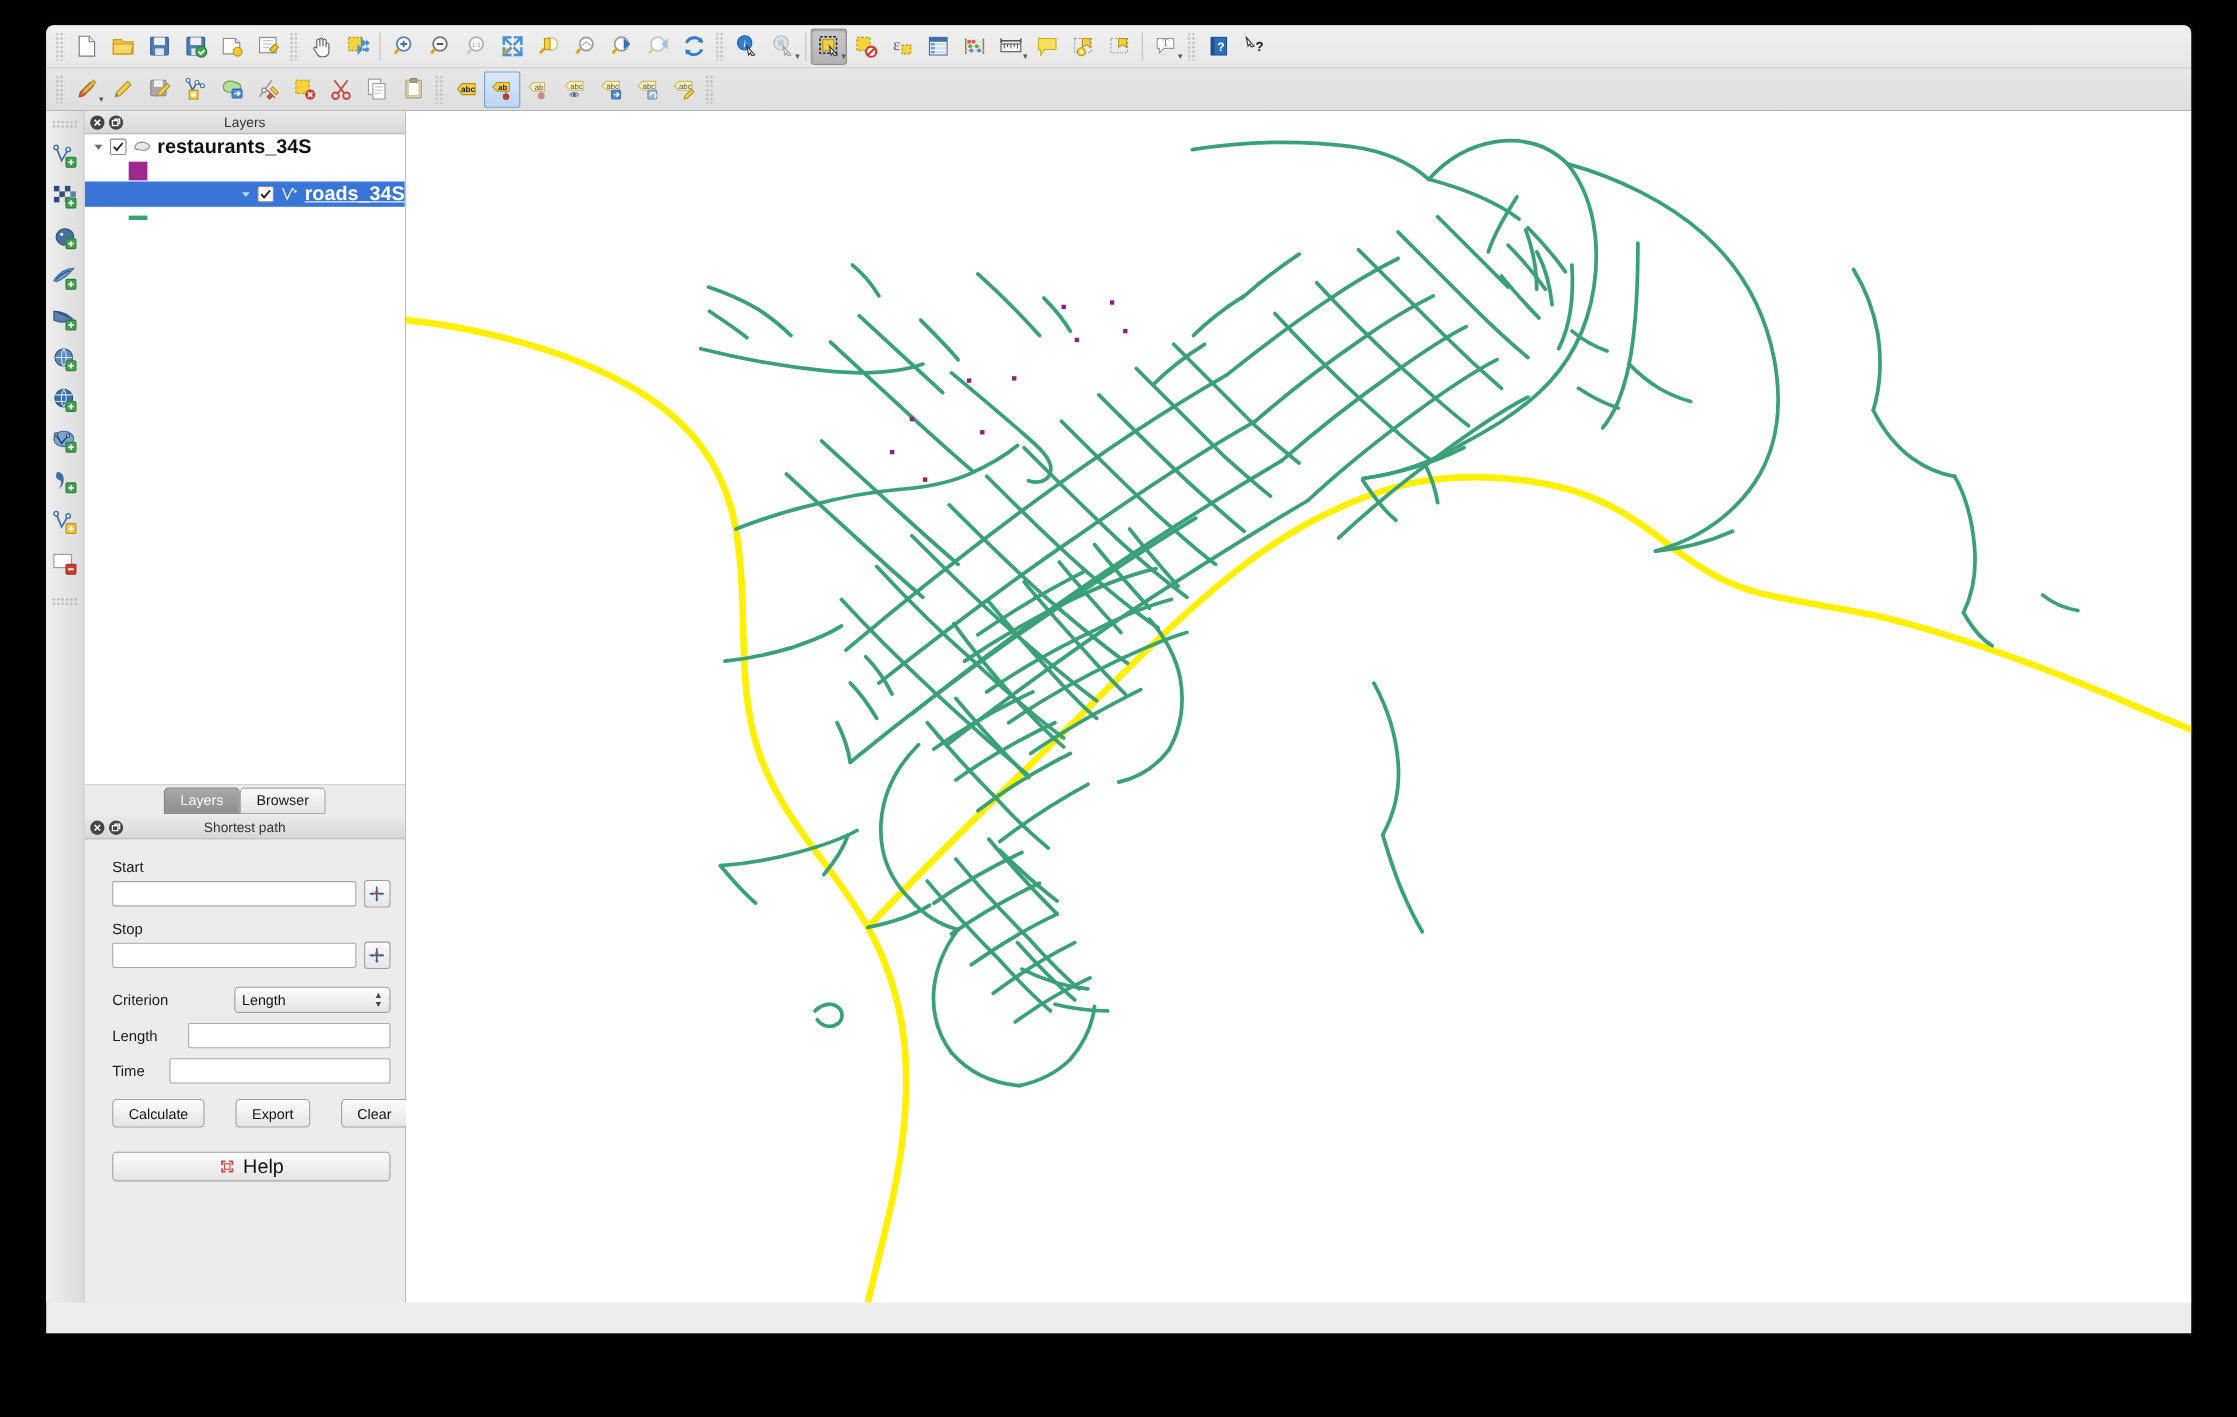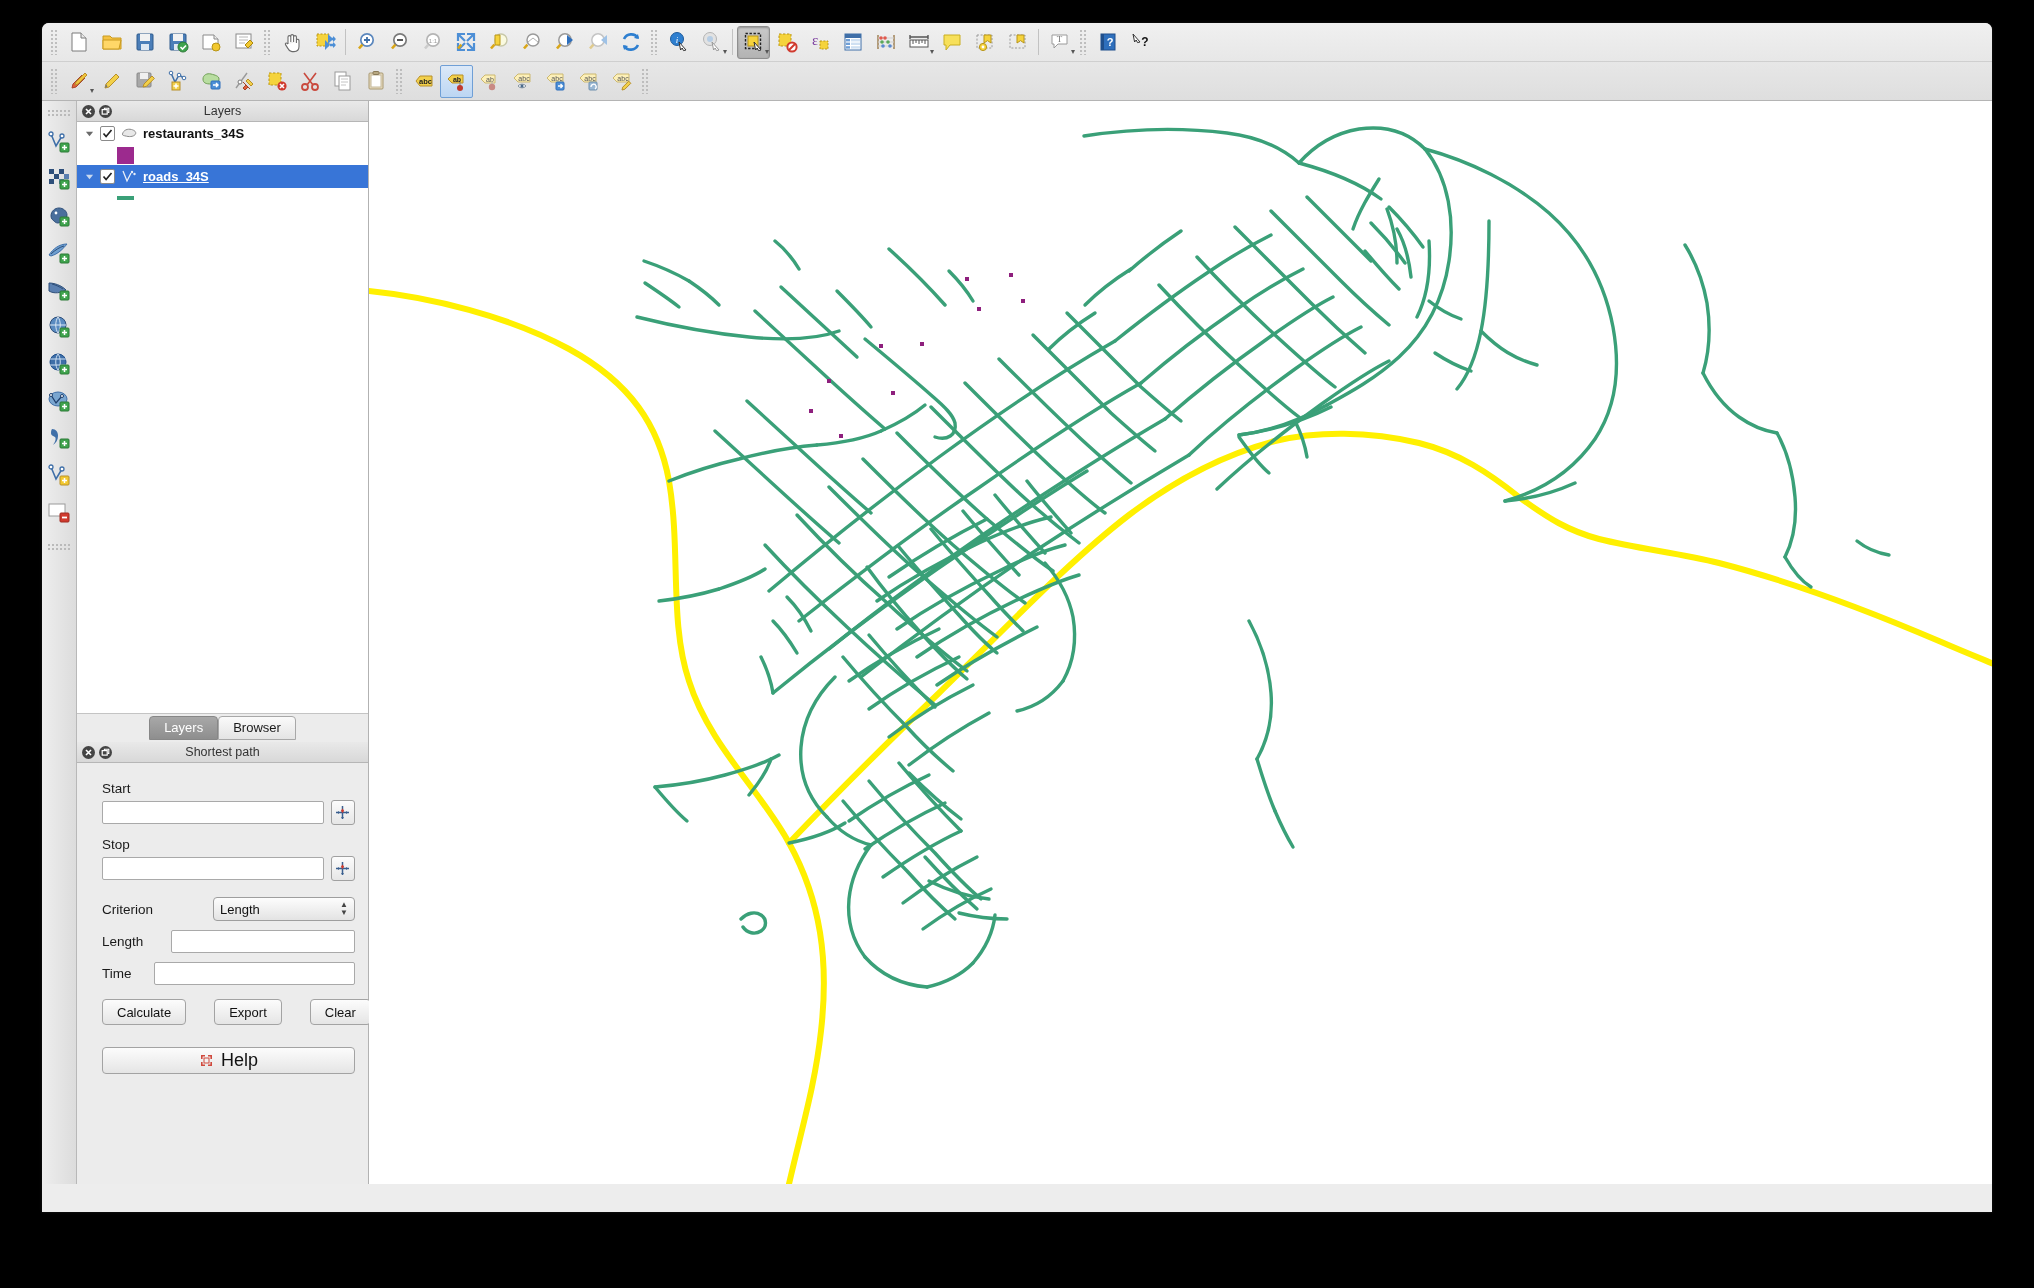--- a/index.html
+++ b/index.html
@@ -61,26 +61,26 @@
             background:linear-gradient(to bottom,#e9e9e9,#d8d8d8);
             border-bottom:1px solid #b6b6b6;position:relative;}
   .panelhdr .ttl{position:absolute;left:0;right:0;text-align:center;font-size:12.5px;color:#333;}
   .pbtns{display:flex;gap:4px;margin-left:5px;z-index:2;}
   .pb{width:13px;height:13px;border-radius:50%;background:#444;
       display:flex;align-items:center;justify-content:center;}
   .pb svg{display:block;}
 
   .layertree{background:#fff;flex:0 0 auto;height:591px;border-bottom:1px solid #c4c4c4;overflow:hidden;}
   .lrow{display:flex;align-items:center;height:23px;padding-left:8px;gap:6px;font-size:13px;}
-  .lrow.sel{background:#3875d7;color:#fff;}
+  .lrow.sel{background:#3875d7;color:#fff;justify-content:flex-end;}
   .lrow.sel .lname{color:#fff;text-decoration:underline;}
   .arrow{width:9px;height:9px;}
   .cbx{width:13px;height:13px;border:1px solid #8b8b8b;background:#fff;border-radius:2px;
        display:flex;align-items:center;justify-content:center;}
-  .lname{font-weight:bold;font-size:13px;color:#111;}
+  .lname{font-weight:bold;font-size:18px;color:#111;}
   .symrow{height:20px;padding-left:40px;display:flex;align-items:center;}
   .swatch-poly{width:17px;height:17px;background:#9c2a8e;}
   .swatch-line{width:17px;height:4px;background:#3aa078;}
 
   .tabsrow{height:26px;display:flex;align-items:flex-end;justify-content:center;gap:0;
            background:#ececec;padding-bottom:2px;}
   .tab{padding:3px 14px 4px;font-size:13px;border:1px solid #a8a8a8;
        border-radius:4px 4px 0 0;background:linear-gradient(to bottom,#fafafa,#e4e4e4);color:#1a1a1a;}
   .tab.active{background:linear-gradient(to bottom,#a8a8a8,#8e8e8e);color:#fff;border-color:#878787;}
 

